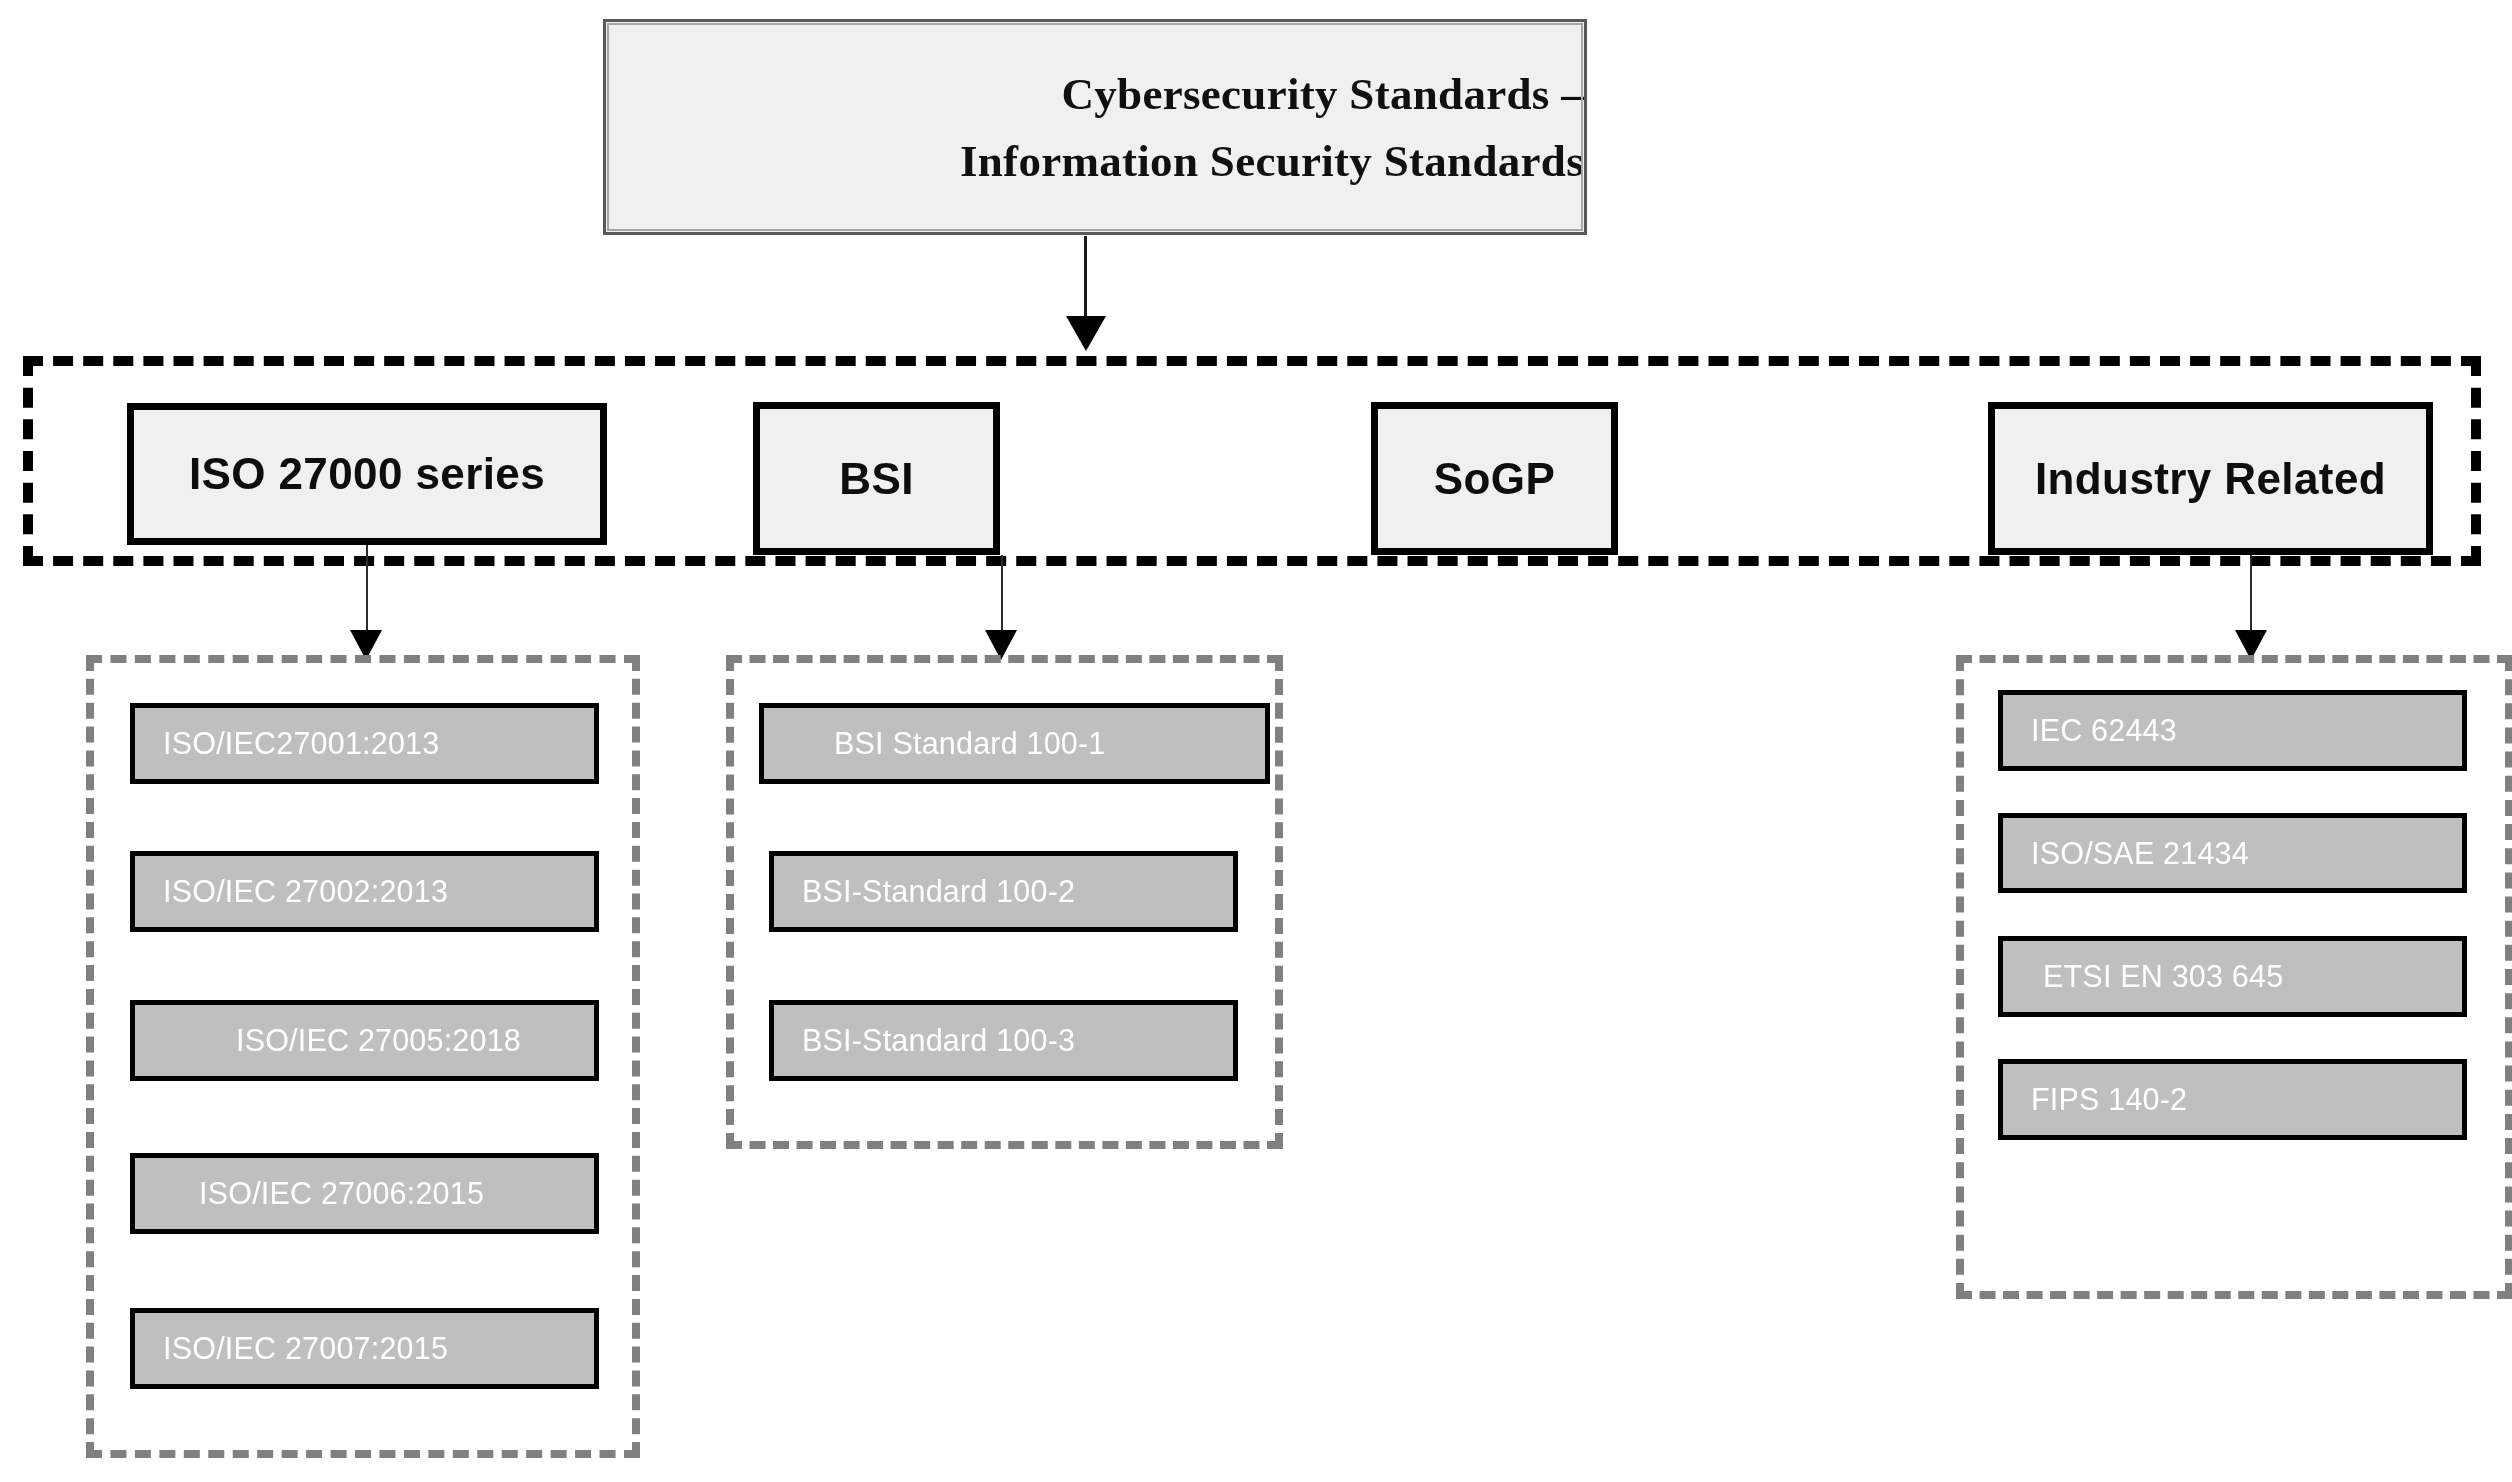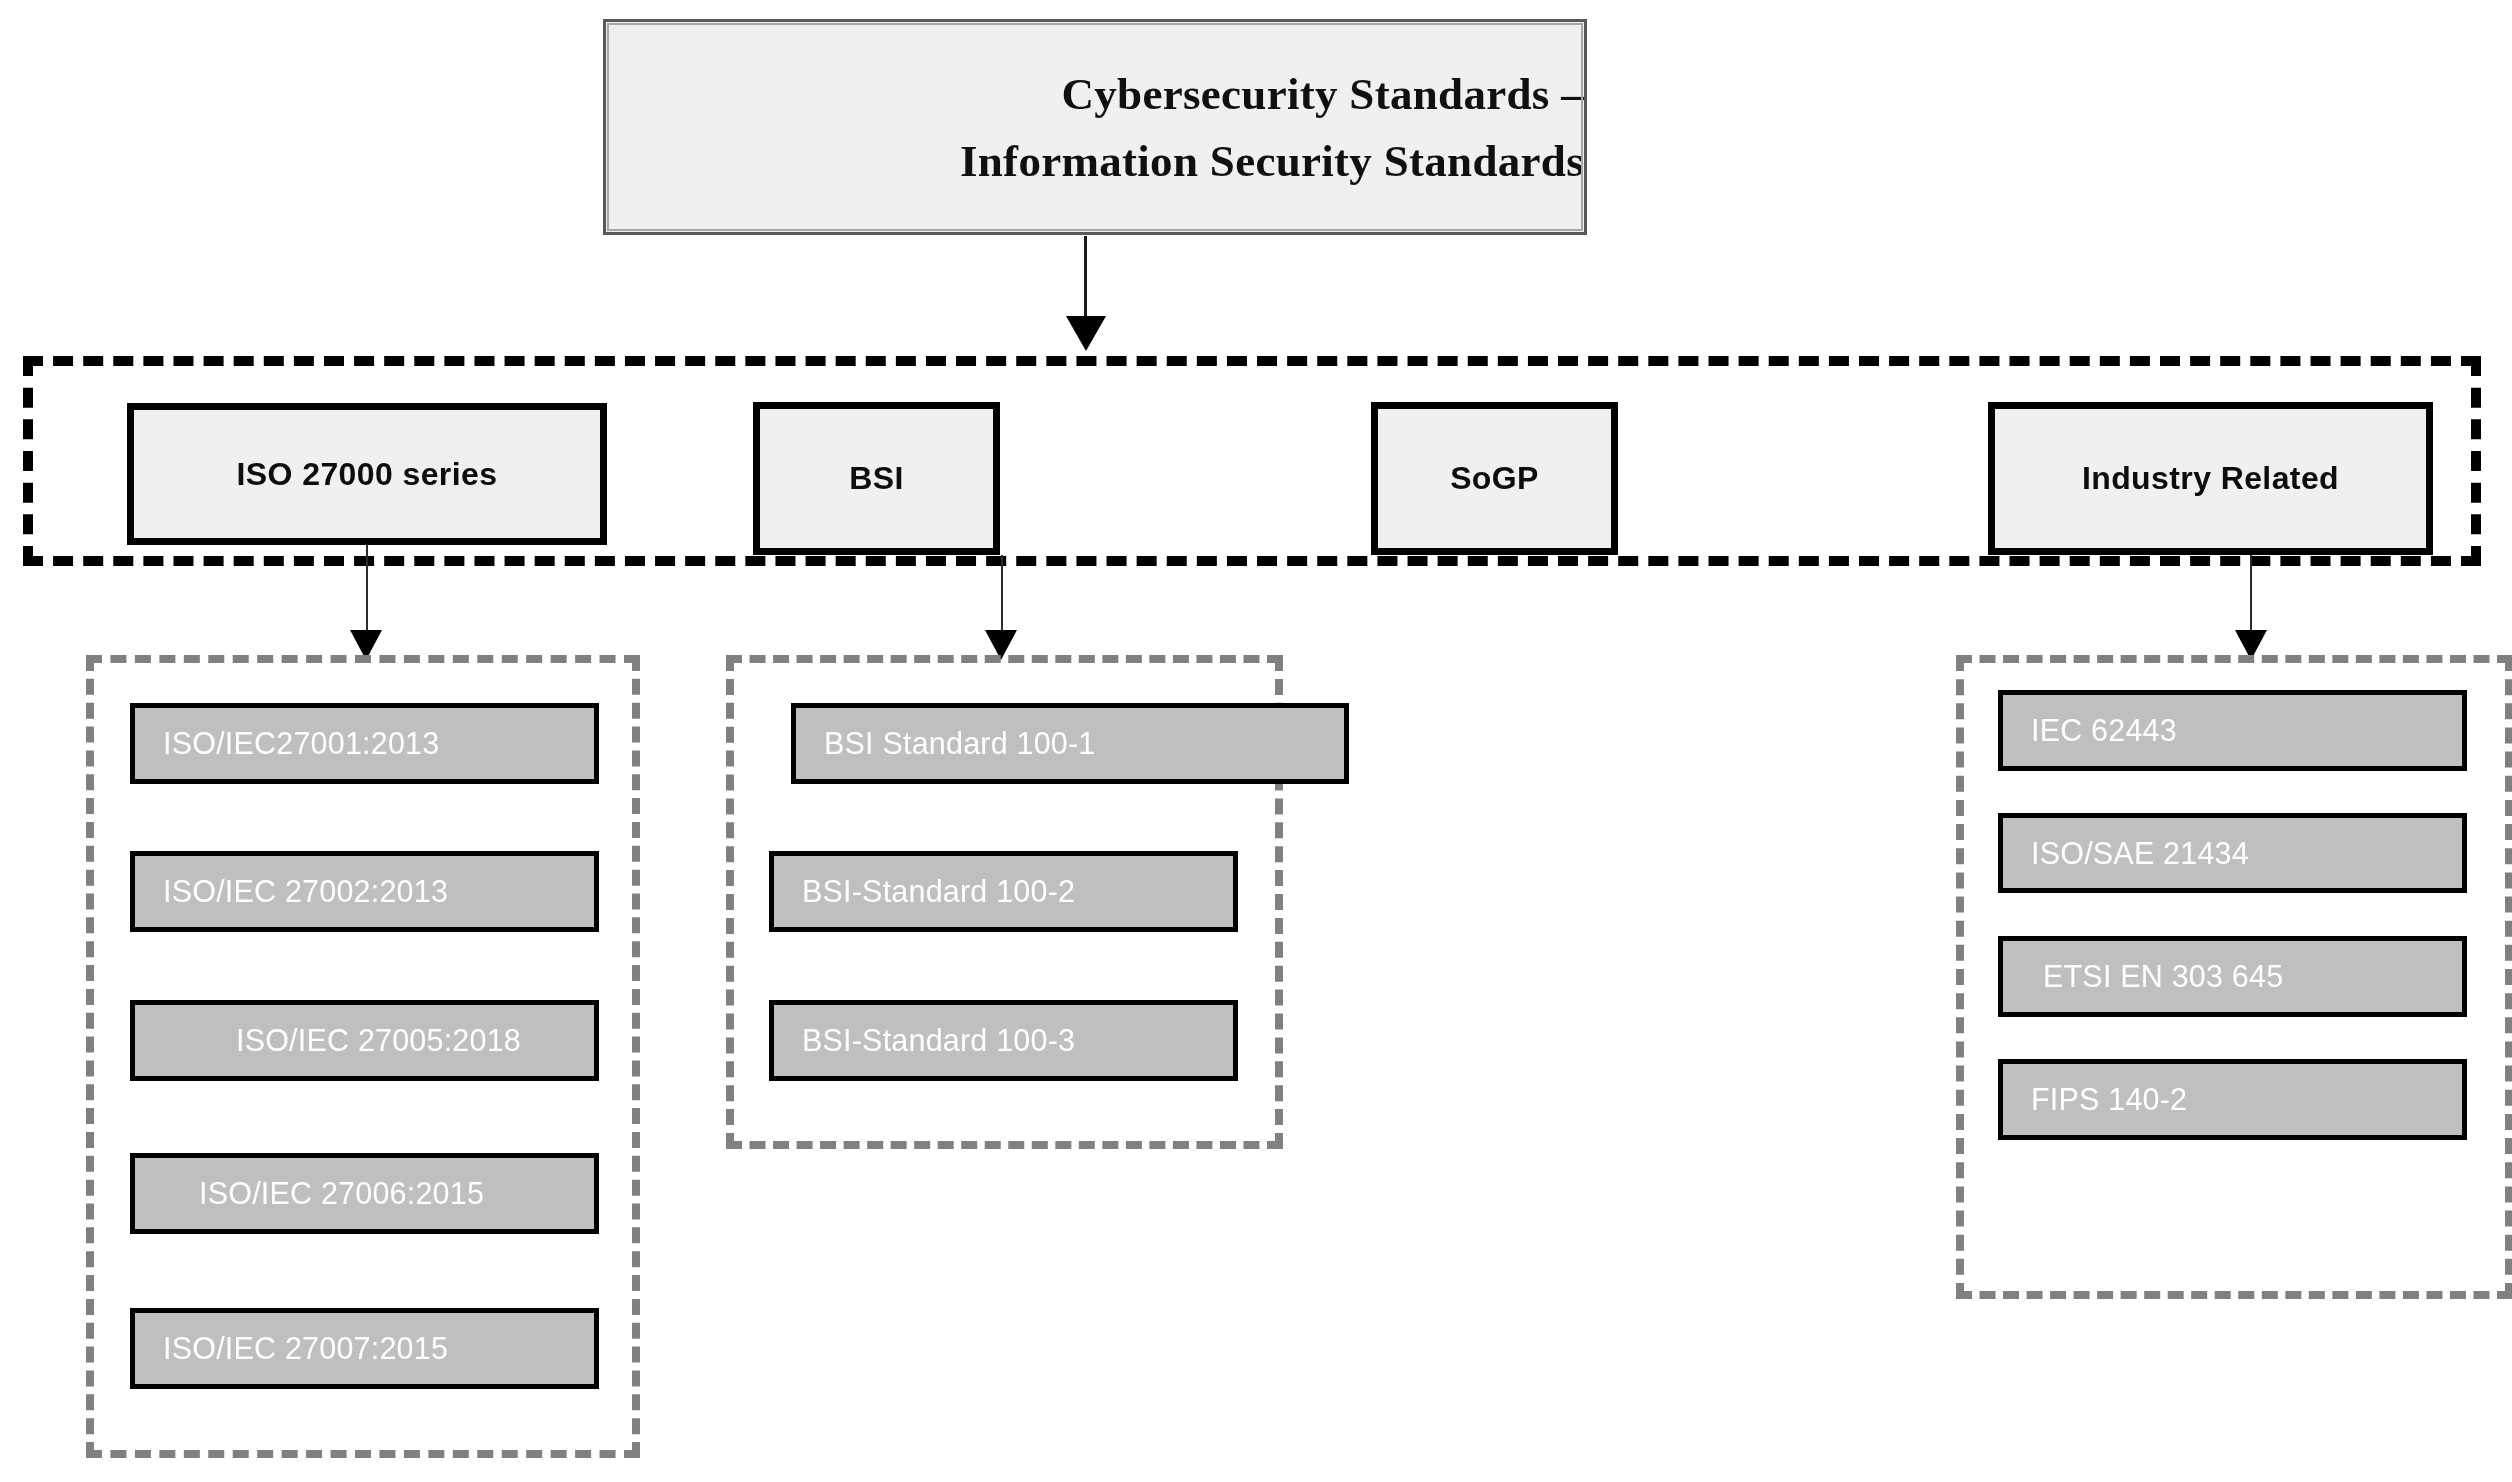--- a/index.html
+++ b/index.html
@@ -92,21 +92,21 @@
     box-sizing: border-box;
     background: #f0f0f0;
     border: 7px solid #000000;
     display: flex;
     align-items: center;
     justify-content: center;
   }
   .cat-label {
     font-family: "Liberation Sans", sans-serif;
     font-weight: bold;
-    font-size: 32px;
+    font-size: 44px;
     color: #0d0d0d;
     letter-spacing: 0.4px;
     white-space: nowrap;
   }
 
   
   .group-box {
     position: absolute;
     box-sizing: border-box;
     border: 8.2px dashed #808080;
@@ -186,21 +186,21 @@
   </div>
   <div class="item-box" style="left:130px; top:1153px; width:469px; height:81px;padding-left:36px;">
     <span class="item-label">ISO/IEC 27006:2015</span>
   </div>
   <div class="item-box" style="left:130px; top:1308px; width:469px; height:81px;">
     <span class="item-label">ISO/IEC 27007:2015</span>
   </div>
 
   <div class="group-box" style="left:726px; top:655px; width:557px; height:494px;"></div>
 
-  <div class="item-box" style="left:791px; top:703px; width:558px; height:81px;">
+  <div class="item-box" style="left:759px; top:703px; width:511px; height:81px;padding-left:42px;">
     <span class="item-label">BSI Standard 100-1</span>
   </div>
   <div class="item-box" style="left:769px; top:851px; width:469px; height:81px;">
     <span class="item-label">BSI-Standard 100-2</span>
   </div>
   <div class="item-box" style="left:769px; top:1000px; width:469px; height:81px;">
     <span class="item-label">BSI-Standard 100-3</span>
   </div>
 
   <div class="group-box" style="left:1956px; top:655px; width:557px; height:644px;"></div>

